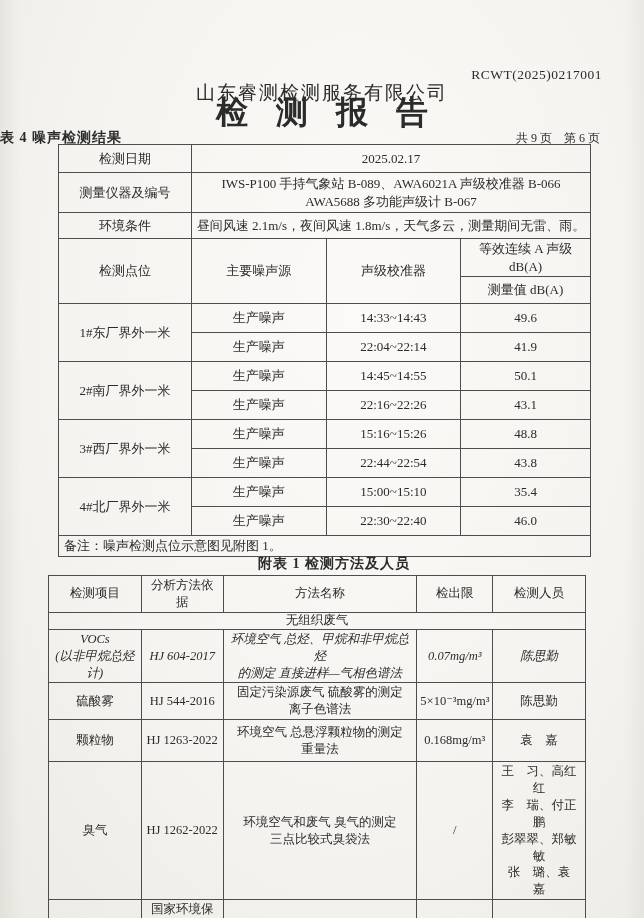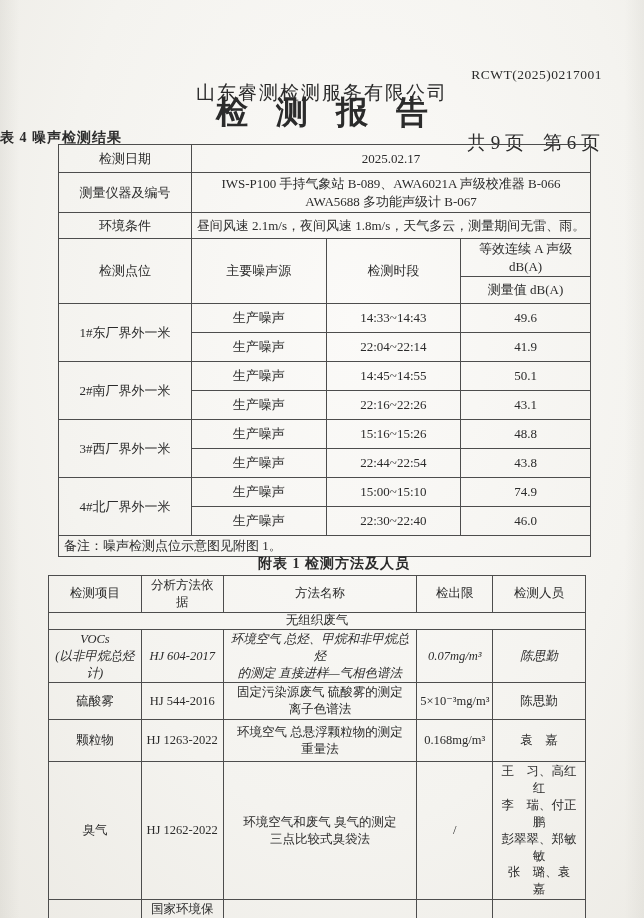--- a/index.html
+++ b/index.html
@@ -11,21 +11,21 @@
       radial-gradient(ellipse at 55% 35%, #fbfaf8 0%, #f4f3ef 60%, #eceae4 100%);
   }
   .vignette{position:absolute;inset:0;pointer-events:none;
     background:linear-gradient(90deg, rgba(180,178,170,.18) 0, rgba(0,0,0,0) 3%, rgba(0,0,0,0) 97%, rgba(180,178,170,.15) 100%);}
   .doc-number{position:absolute;top:49px;right:42px;font-size:13.5px;letter-spacing:.5px;margin-top:18px;}
   .company{position:absolute;top:80px;left:0;width:100%;text-align:center;font-size:19px;letter-spacing:2px;}
   .report-title{position:absolute;top:91px;left:0;width:100%;text-align:center;
     font-size:32px;font-weight:bold;letter-spacing:10px;text-indent:10px;}
   .caption-row{position:absolute;top:129px;left:0;width:100%;height:20px;}
   .caption{position:absolute;left:0;width:100%;font-size:14px;font-weight:bold;letter-spacing:1px;}
-  .page-info{position:absolute;right:44px;top:1px;font-size:19px;}
+  .page-info{position:absolute;right:44px;top:1px;font-size:12px;}
   table{border-collapse:collapse;table-layout:fixed;}
   td{border:1px solid #4d4d4d;text-align:center;vertical-align:middle;
      padding:1px 3px;white-space:pre-line;line-height:1.35;overflow:hidden;}
   .t1{position:absolute;top:144px;left:58px;width:533px;font-size:13px;}
   .t2{position:absolute;top:575px;left:48px;width:538px;font-size:12.5px;}
   .t2-title{position:absolute;top:555px;left:12px;width:100%;text-align:center;font-size:14px;font-weight:bold;letter-spacing:1px;}
   tr.h28{height:28px;} tr.h40{height:40px;} tr.h26{height:26px;} tr.h27{height:27px;}
   tr.h29{height:29px;} tr.h21{height:21px;padding-left:31px;} tr.h25{height:25px;} tr.h17{height:17px;}
   tr.h37{height:37px;font-style:italic;} tr.h35{height:35px;} tr.h42{height:42px;} tr.h70{height:70px;} tr.h65{height:65px;}
   td.note-cell{text-align:left;padding-left:5px;}
@@ -62,21 +62,21 @@
     <td colspan="3">IWS-P100 手持气象站 B-089、AWA6021A 声级校准器 B-066
 AWA5688 多功能声级计 B-067</td>
   </tr>
   <tr class="h26">
     <td>环境条件</td>
     <td colspan="3">昼间风速 2.1m/s，夜间风速 1.8m/s，天气多云，测量期间无雷、雨。</td>
   </tr>
   <tr class="h27">
     <td rowspan="2">检测点位</td>
     <td rowspan="2">主要噪声源</td>
-    <td rowspan="2">检测时段</td>
+    <td rowspan="2">声级校准器</td>
     <td>等效连续 A 声级 dB(A)</td>
   </tr>
   <tr class="h27">
     <td>测量值 dB(A)</td>
   </tr>
 
   <tr class="h29">
     <td rowspan="2">1#东厂界外一米</td>
     <td>生产噪声</td>
     <td>14:33~14:43</td>
@@ -109,21 +109,21 @@
   <tr class="h29">
     <td>生产噪声</td>
     <td>22:44~22:54</td>
     <td>43.8</td>
   </tr>
 
   <tr class="h29">
     <td rowspan="2">4#北厂界外一米</td>
     <td>生产噪声</td>
     <td>15:00~15:10</td>
-    <td>74.9</td>
+    <td>35.4</td>
   </tr>
   <tr class="h29">
     <td>生产噪声</td>
     <td>22:30~22:40</td>
     <td>46.0</td>
   </tr>
 
   <tr class="h21">
     <td colspan="4" class="note-cell">备注：噪声检测点位示意图见附图 1。</td>
   </tr>

